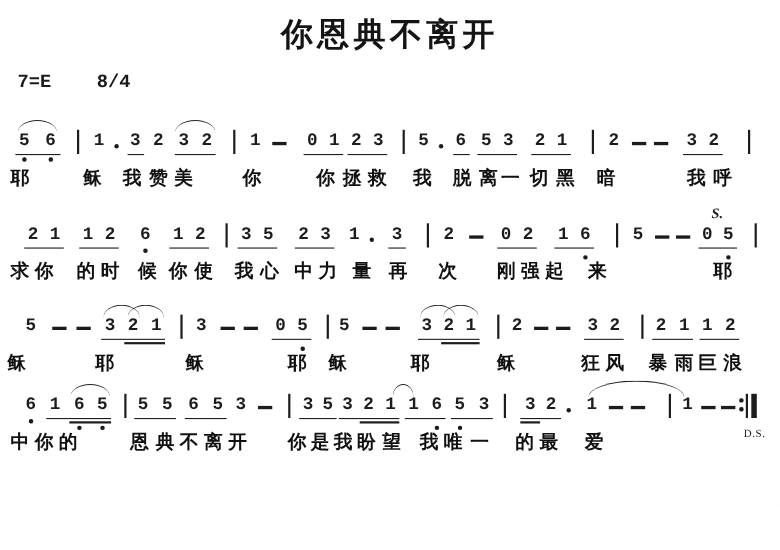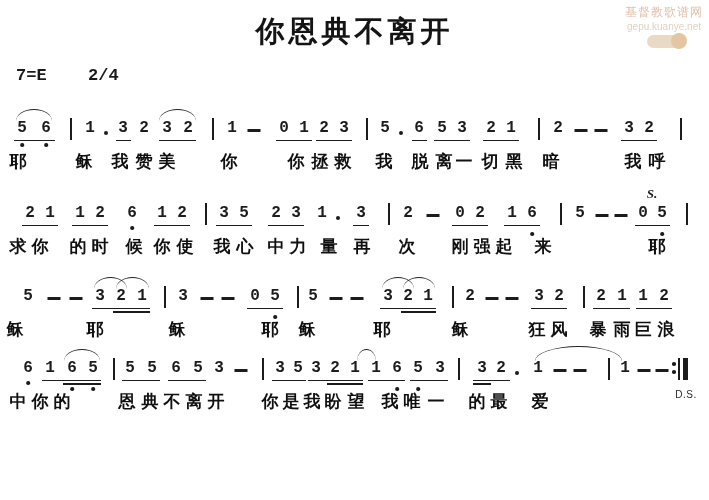--- a/index.html
+++ b/index.html
@@ -30,38 +30,33 @@
   .lowdot{position:absolute;width:3.6px;height:3.6px;border-radius:50%;background:#1c1c1c;
        transform:translateX(-50%);}
   .arc{position:absolute;top:1px;height:11px;border-top:1.7px solid #222;
        border-radius:50% 50% 0 0 / 100% 100% 0 0;}
   .arc.wide{top:-2px;height:14px;}
   .lyric{position:absolute;top:42px;transform:translateX(-50%);font-size:17px;font-weight:600;
        font-family:"Liberation Serif","DejaVu Serif",serif;color:#101010;white-space:nowrap;}
   .segno{position:absolute;top:-7px;transform:translateX(-50%);font-size:13px;font-weight:700;
        font-style:italic;font-family:"Liberation Serif",serif;color:#1c1c1c;}
   .ds{position:absolute;top:41px;transform:translateX(-50%);font-size:10px;color:#2a2a2a;
-       font-family:Liberation Sans, sans-serif;letter-spacing:.5px;}
+       font-family:Liberation Serif, serif;letter-spacing:.5px;}
   .rep-dot{position:absolute;width:3.5px;height:3.5px;border-radius:50%;background:#1c1c1c;}
   .rep-thin{position:absolute;top:10px;width:2px;height:22px;background:#1c1c1c;}
   .rep-thick{position:absolute;top:10px;width:5px;height:22px;background:#1c1c1c;}
 </style>
 </head>
 <body>
 
 <div class="sheet">
   <div class="title">你恩典不离开</div>
   <div class="keysig">7=E</div>
-  <div class="timesig">2/4</div>
+  <div class="timesig">8/4</div>
 
-  <div class="wm">
-    <div class="wm-cn">基督教歌谱网</div>
-    <div class="wm-url">gepu.kuanye.net</div>
-    <div class="wm-logo"></div>
-  </div>
 
   <div id="systems-root">
       <div class="system" style="top: 108px;">
         <div class="num" style="left: 22px;">5</div>
         <div class="num" style="left: 46px;">6</div>
         <div class="num" style="left: 90px;">1</div>
         <div class="augdot" style="left: 106px;"></div>
         <div class="num" style="left: 123px;">3</div>
         <div class="num" style="left: 144px;">2</div>
         <div class="num" style="left: 167px;">3</div>

